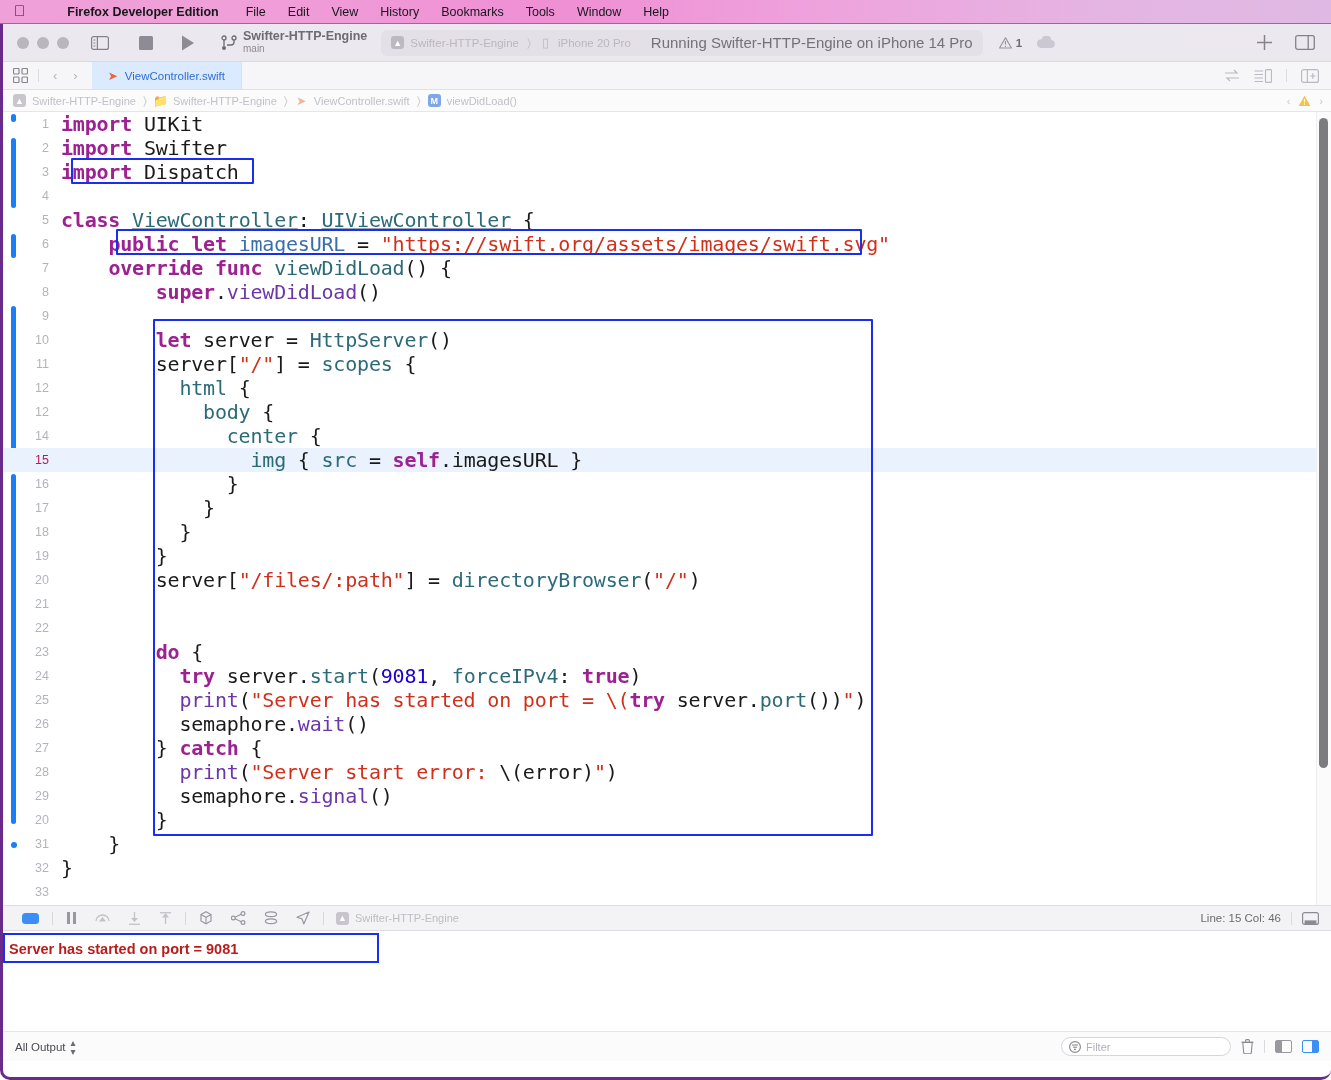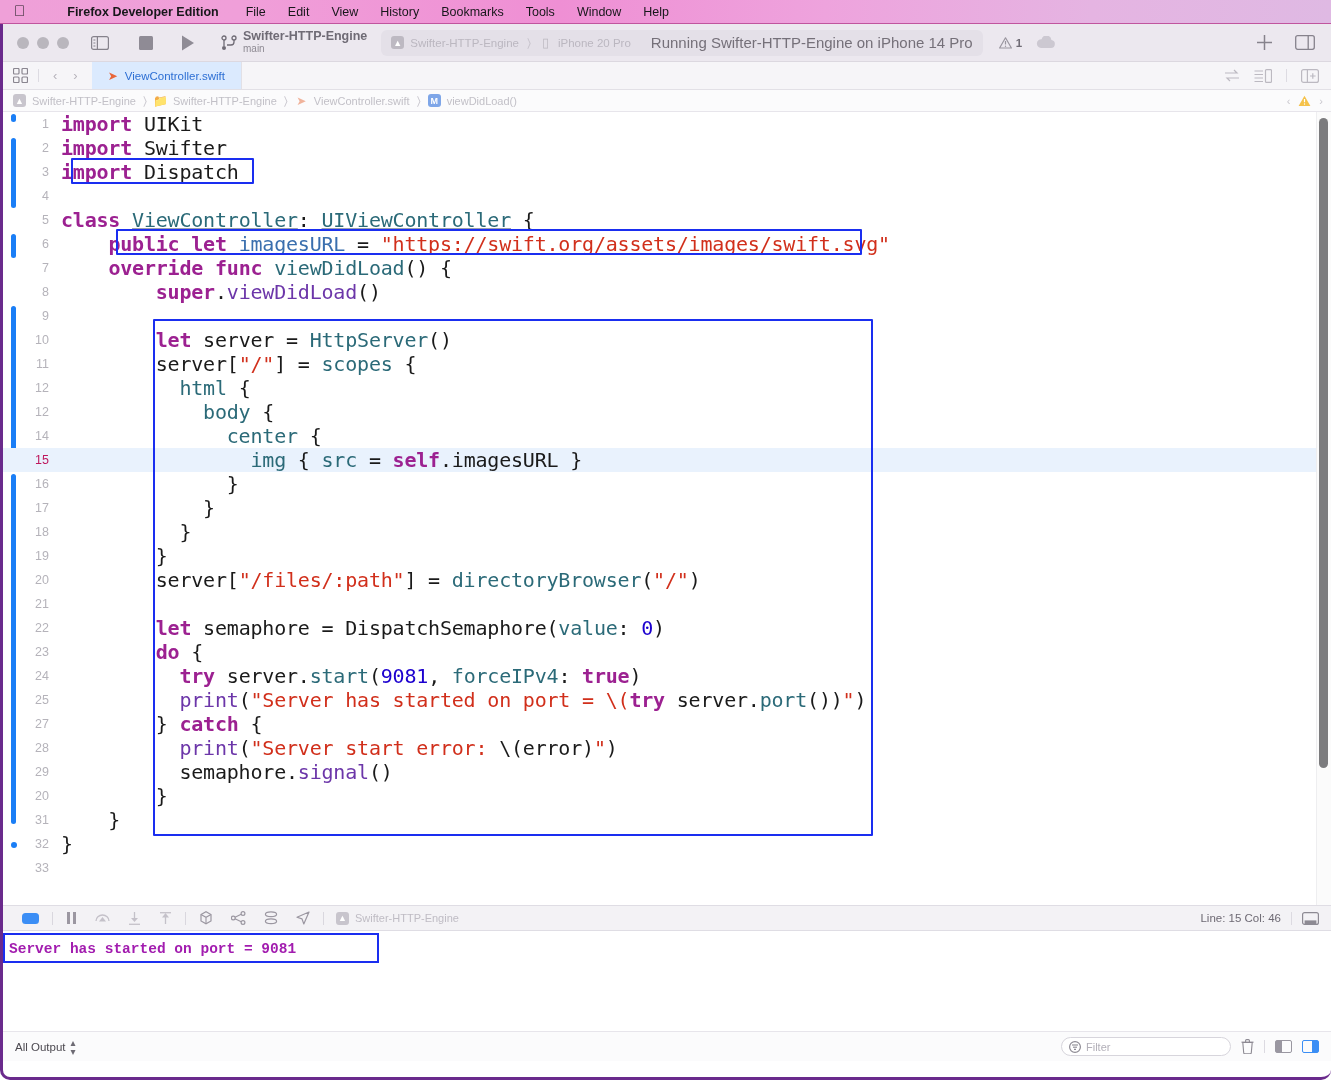--- a/index.html
+++ b/index.html
@@ -166,22 +166,22 @@
   .dbg { color: #9b97a1; display: inline-flex; align-items: center; padding: 0 9px; }
   .dbg.on { color: #3b8ef5; }
   .dvsep { width: 1px; height: 13px; background: #d9d7de; margin: 0 4px; }
   .dbg-proc { display: flex; align-items: center; gap: 6px; margin-left: 8px; font-size: 11px; color: #bfbcc4; }
   .debugbar-right { margin-left: auto; display: flex; align-items: center; gap: 10px; padding-right: 12px; }
   .linecol { font-size: 11.5px; color: #6e6a74; }
 
   
   .console { position: relative; width: 100%; height: 130px; background: #ffffff; }
   .consoleline {
-    font-family: Liberation Mono, monospace; font-size: 14.5px; font-weight: bold;
-    color: #a21caf; padding: 6px 4px 6px 4px; display: inline-block;
+    font-family: Liberation Sans, sans-serif; font-size: 14.5px; font-weight: bold;
+    color: #b91c1c; padding: 6px 4px 6px 4px; display: inline-block;
     position: absolute; left: 2px; top: 4px;
   }
   .console-box { position: absolute; left: 0px; top: 2px; width: 376px; height: 30px; border: 2px solid #1a2ef0; }
 
   .console-fill { position: absolute; left: 0; top: 36px; width: 100%; bottom: 0; background: #fff; }
 
   
   .consolebar {
     position: absolute; bottom: 0; left: 0; width: 100%; height: 30px;
     background: #fbfbfc; border-top: 1px solid #e7e5eb;
@@ -470,33 +470,36 @@
           <div class="row">
             <span class="ln">20</span>
             <span class="src"><span class="plain">        server[</span><span class="str">"/files/:path"</span><span class="plain">] = </span><span class="typ">directoryBrowser</span><span class="plain">(</span><span class="str">"/"</span><span class="plain">)</span></span>
           </div>
           <div class="row">
             <span class="ln">21</span>
             <span class="src"></span>
           </div>
           <div class="row">
             <span class="ln">22</span>
-            <span class="src"><span class="plain">        </span><span class="kw">let</span><span class="plain"> semaphore = </span><span class="plain">DispatchSemaphore</span><span class="plain">(</span><span class="typ">value</span><span class="plain">: </span><span class="num">0</span><span class="plain">)</span></span>
           </div>
           <div class="row">
             <span class="ln">23</span>
             <span class="src"><span class="plain">        </span><span class="kw">do</span><span class="plain"> {</span></span>
           </div>
           <div class="row">
             <span class="ln">24</span>
             <span class="src"><span class="plain">          </span><span class="kw">try</span><span class="plain"> server.</span><span class="typ">start</span><span class="plain">(</span><span class="num">9081</span><span class="plain">, </span><span class="typ">forceIPv4</span><span class="plain">: </span><span class="kw">true</span><span class="plain">)</span></span>
           </div>
           <div class="row">
             <span class="ln">25</span>
             <span class="src"><span class="plain">          </span><span class="meth">print</span><span class="plain">(</span><span class="str">"Server has started on port = \(</span><span class="kw">try</span><span class="plain"> server.</span><span class="typ">port</span><span class="plain">())</span><span class="str">"</span><span class="plain">)</span></span>
+          </div>
+          <div class="row">
+            <span class="ln">26</span>
+            <span class="src"><span class="plain">          semaphore.</span><span class="meth">wait</span><span class="plain">()</span></span>
           </div>
           <div class="row">
             <span class="ln">27</span>
             <span class="src"><span class="plain">        } </span><span class="kw">catch</span><span class="plain"> {</span></span>
           </div>
           <div class="row">
             <span class="ln">28</span>
             <span class="src"><span class="plain">          </span><span class="meth">print</span><span class="plain">(</span><span class="str">"Server start error: </span><span class="plain">\(error)</span><span class="str">"</span><span class="plain">)</span></span>
           </div>
           <div class="row">

